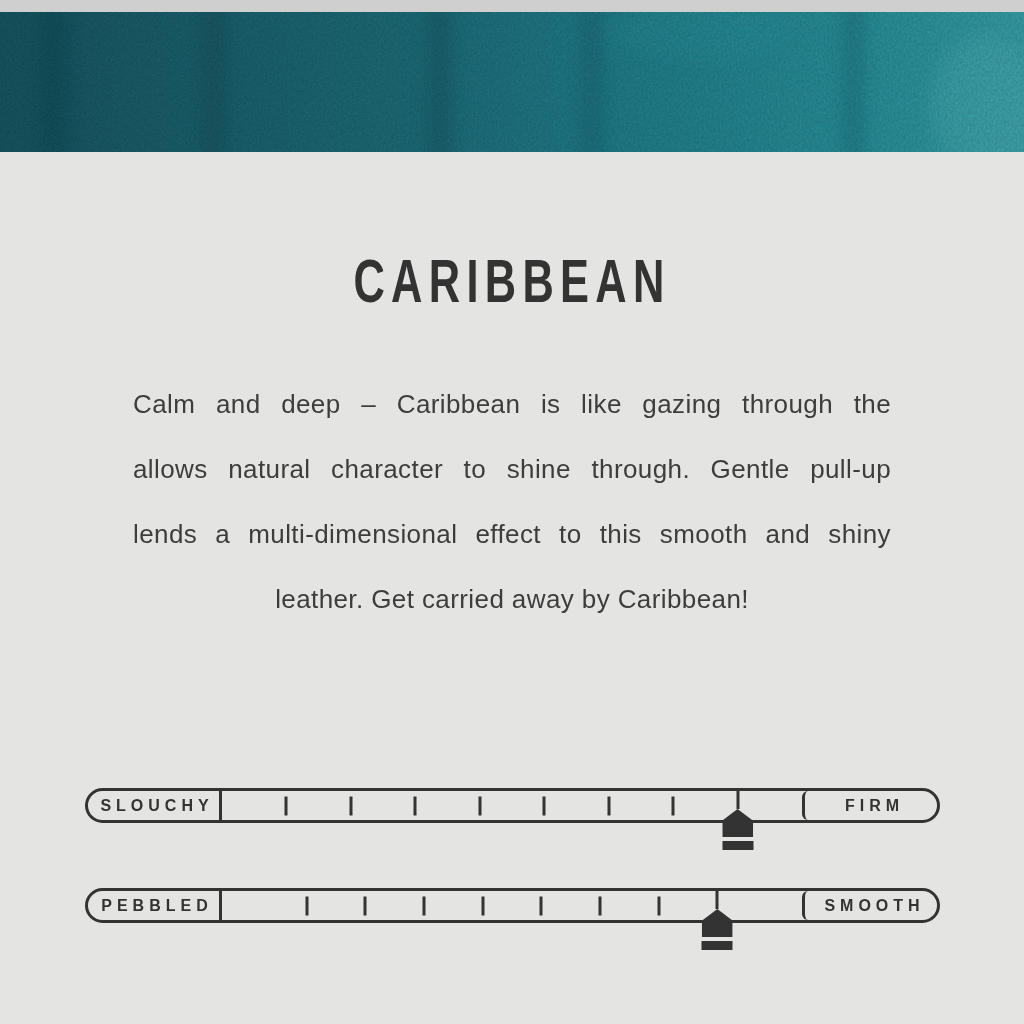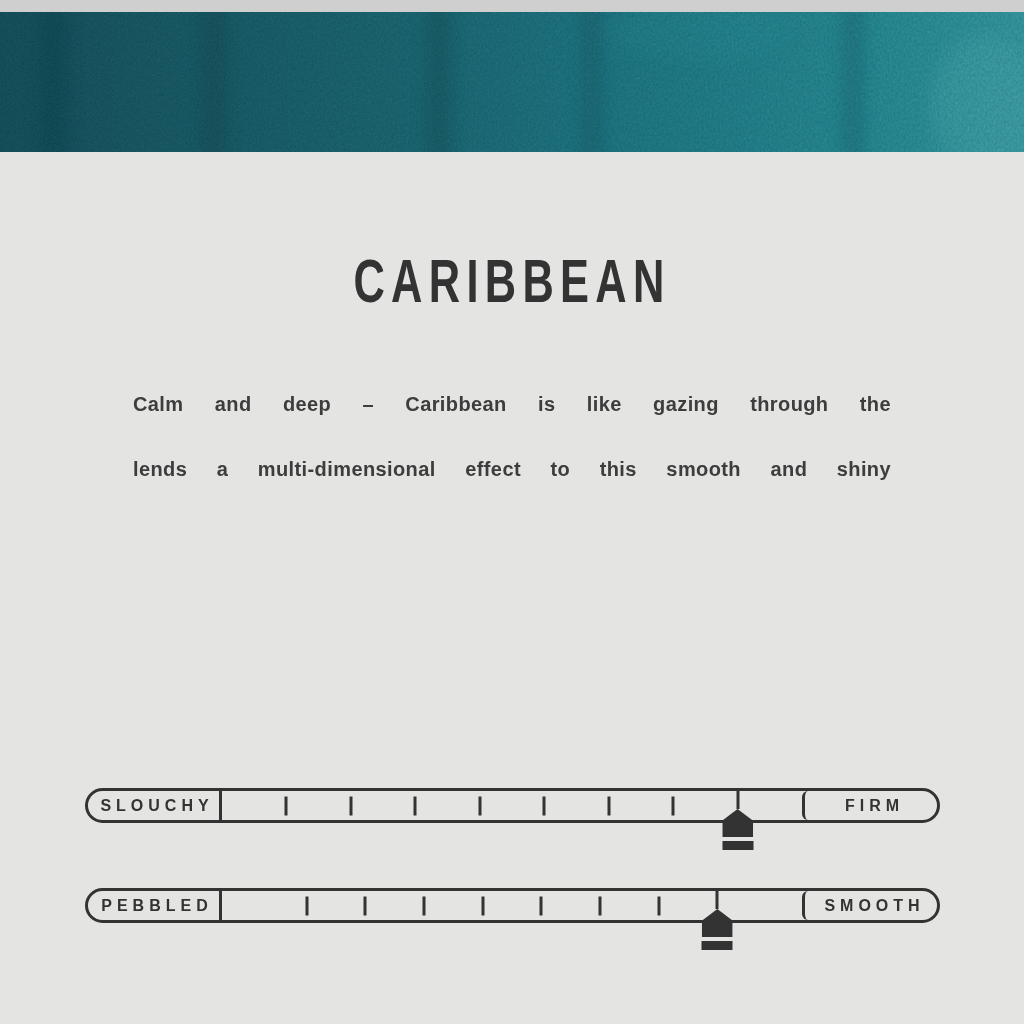--- a/index.html
+++ b/index.html
@@ -29,22 +29,22 @@
     font-weight:700;
     letter-spacing:9px;
     color:var(--ink);
     transform:scaleX(0.70);
     transform-origin:50% 50%;
     white-space:nowrap;
   }
   
   .description{
     position:absolute;left:133px;top:360px;width:758px;
-    font-size:20px;line-height:65px;
-    font-weight:700;
+    font-size:26px;line-height:65px;
+    font-weight:400;
     color:var(--text);
     letter-spacing:0.4px;
   }
   .description .line{
     text-align:justify;
     text-align-last:justify;
     white-space:nowrap;
   }
   .description .line.last{
     text-align:center;
@@ -133,21 +133,23 @@
       <ellipse cx="700" cy="20" rx="90" ry="30" fill="#2fa0a8" opacity="0.35"></ellipse>
     </g>
     <rect x="0" y="0" width="1024" height="140" filter="url(#darkgrain)" opacity="0.40"></rect>
     <rect x="0" y="0" width="1024" height="140" filter="url(#lightgrain)" opacity="0.18"></rect>
   </svg>
 
   <h1 class="title">CARIBBEAN</h1>
 
   <div class="description">
     <div class="line">Calm and deep – Caribbean is like gazing through the</div>
+    <div class="line">allows natural character to shine through. Gentle pull-up</div>
     <div class="line">lends a multi-dimensional effect to this smooth and shiny</div>
+    <div class="line last">leather. Get carried away by Caribbean!</div>
   </div>
 
   <div class="scale first">
     <div class="cap left">SLOUCHY</div>
     <div class="ticks">
       <div class="marker" style="left: 88.8889%;">
         <div class="marker-stem"></div>
         <div class="marker-head"></div>
         <div class="marker-bar"></div>
       </div>

